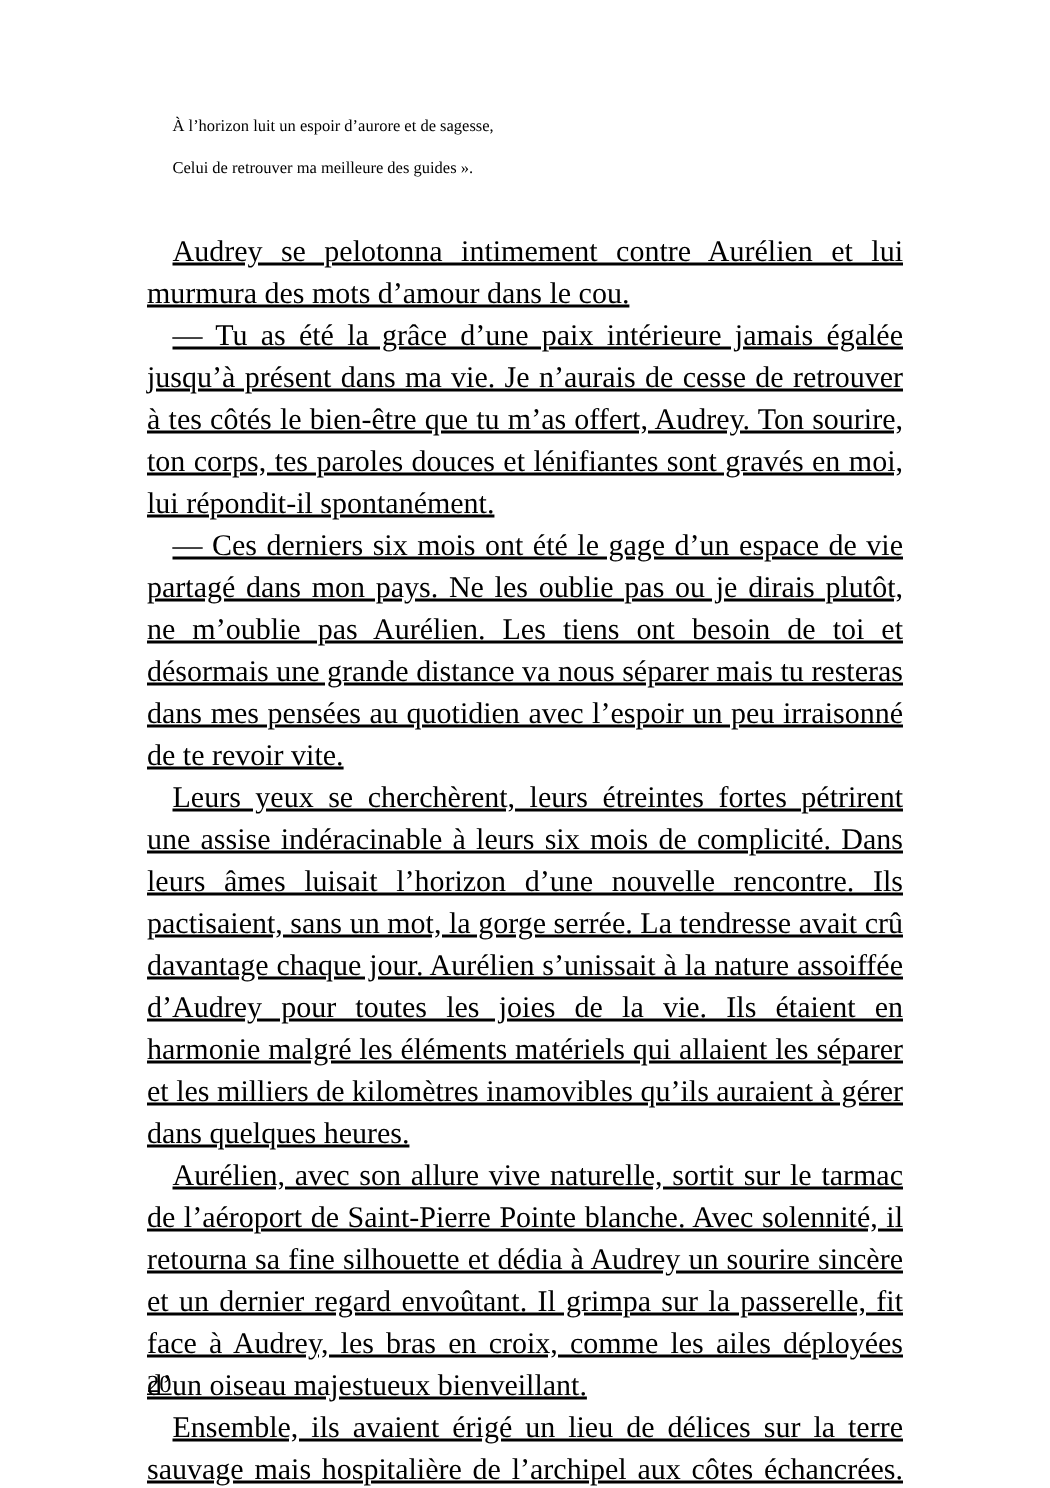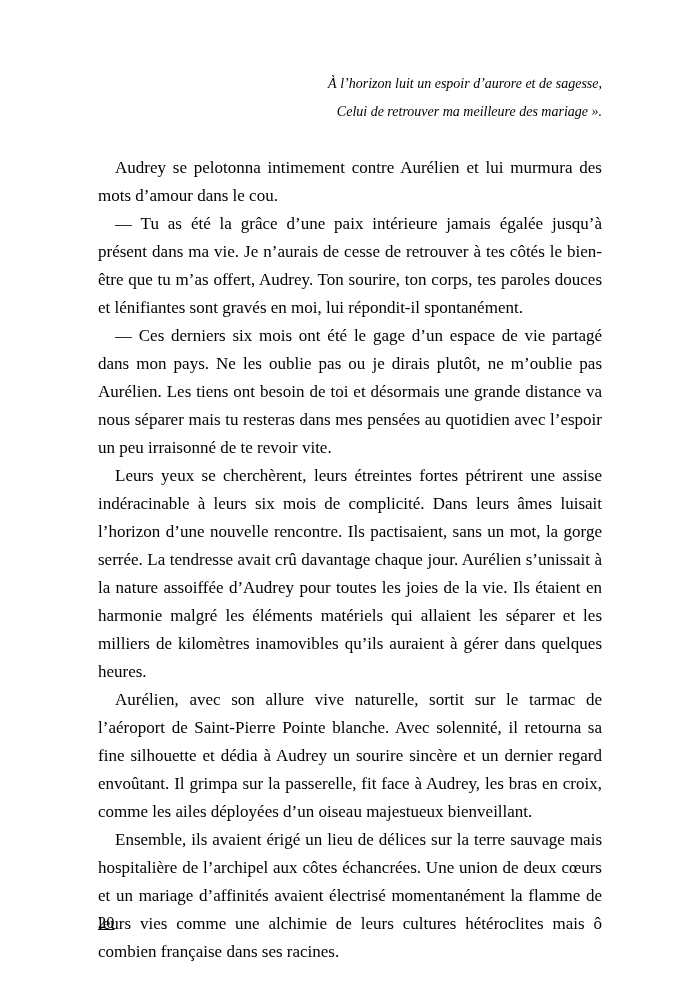--- a/index.html
+++ b/index.html
@@ -31,42 +31,42 @@
     position: absolute;
     left: 98px;
     top: 70px;
     width: 504px;
   }
 
   
   .verse {
     margin: 0 0 0 0;
     padding: 0;
-    font-style: italic;
-    font-size: 14px;
+    font-size: 11px;
     line-height: 28px;
-    text-align: right;
+    text-align: left;
     text-indent: 0;
     padding-left: 17px;
     white-space: normal;
   }
   .verse-line {
     display: block;
   }
 
   
   .para {
     margin: 0;
     padding: 0;
-    font-size: 17px;
+    font-size: 20px;
     line-height: 28px;
     text-align: justify;
     text-justify: inter-word;
     text-indent: 17px;
     hyphens: none;
+    text-decoration: underline;
     -webkit-hyphens: none;
   }
   .para:last-of-type {
     text-align: justify;
   }
   .para.last-line-natural {
     text-align-last: left;
   }
 
   .body-start {
@@ -87,21 +87,21 @@
 </style>
 </head>
 <body>
 
 <div class="page">
 
   <div class="text-block">
 
     <div class="verse">
       <span class="verse-line">À l’horizon luit un espoir d’aurore et de sagesse,</span>
-      <span class="verse-line">Celui de retrouver ma meilleure des mariage ».</span>
+      <span class="verse-line">Celui de retrouver ma meilleure des guides ».</span>
     </div>
 
     <p class="para body-start last-line-natural">Audrey se pelotonna intimement contre Aurélien et lui murmura des mots d’amour dans le cou.</p>
     <p class="para last-line-natural">— Tu as été la grâce d’une paix intérieure jamais égalée jusqu’à présent dans ma vie. Je n’aurais de cesse de retrouver à tes côtés le bien-être que tu m’as offert, Audrey. Ton sourire, ton corps, tes paroles douces et lénifiantes sont gravés en moi, lui répondit-il spontanément.</p>
     <p class="para last-line-natural">— Ces derniers six mois ont été le gage d’un espace de vie partagé dans mon pays. Ne les oublie pas ou je dirais plutôt, ne m’oublie pas Aurélien. Les tiens ont besoin de toi et désormais une grande distance va nous séparer mais tu resteras dans mes pensées au quotidien avec l’espoir un peu irraisonné de te revoir vite.</p>
     <p class="para last-line-natural">Leurs yeux se cherchèrent, leurs étreintes fortes pétrirent une assise indéracinable à leurs six mois de complicité. Dans leurs âmes luisait l’horizon d’une nouvelle rencontre. Ils pactisaient, sans un mot, la gorge serrée. La tendresse avait crû davantage chaque jour. Aurélien s’unissait à la nature assoiffée d’Audrey pour toutes les joies de la vie. Ils étaient en harmonie malgré les éléments matériels qui allaient les séparer et les milliers de kilomètres inamovibles qu’ils auraient à gérer dans quelques heures.</p>
     <p class="para last-line-natural">Aurélien, avec son allure vive naturelle, sortit sur le tarmac de l’aéroport de Saint-Pierre Pointe blanche. Avec solennité, il retourna sa fine silhouette et dédia à Audrey un sourire sincère et un dernier regard envoûtant. Il grimpa sur la passerelle, fit face à Audrey, les bras en croix, comme les ailes déployées d’un oiseau majestueux bienveillant.</p>
     <p class="para last-line-natural">Ensemble, ils avaient érigé un lieu de délices sur la terre sauvage mais hospitalière de l’archipel aux côtes échancrées. Une union de deux cœurs et un mariage d’affinités avaient électrisé momentanément la flamme de leurs vies comme une alchimie de leurs cultures hétéroclites mais ô combien française dans ses racines.</p>
 
   </div>

